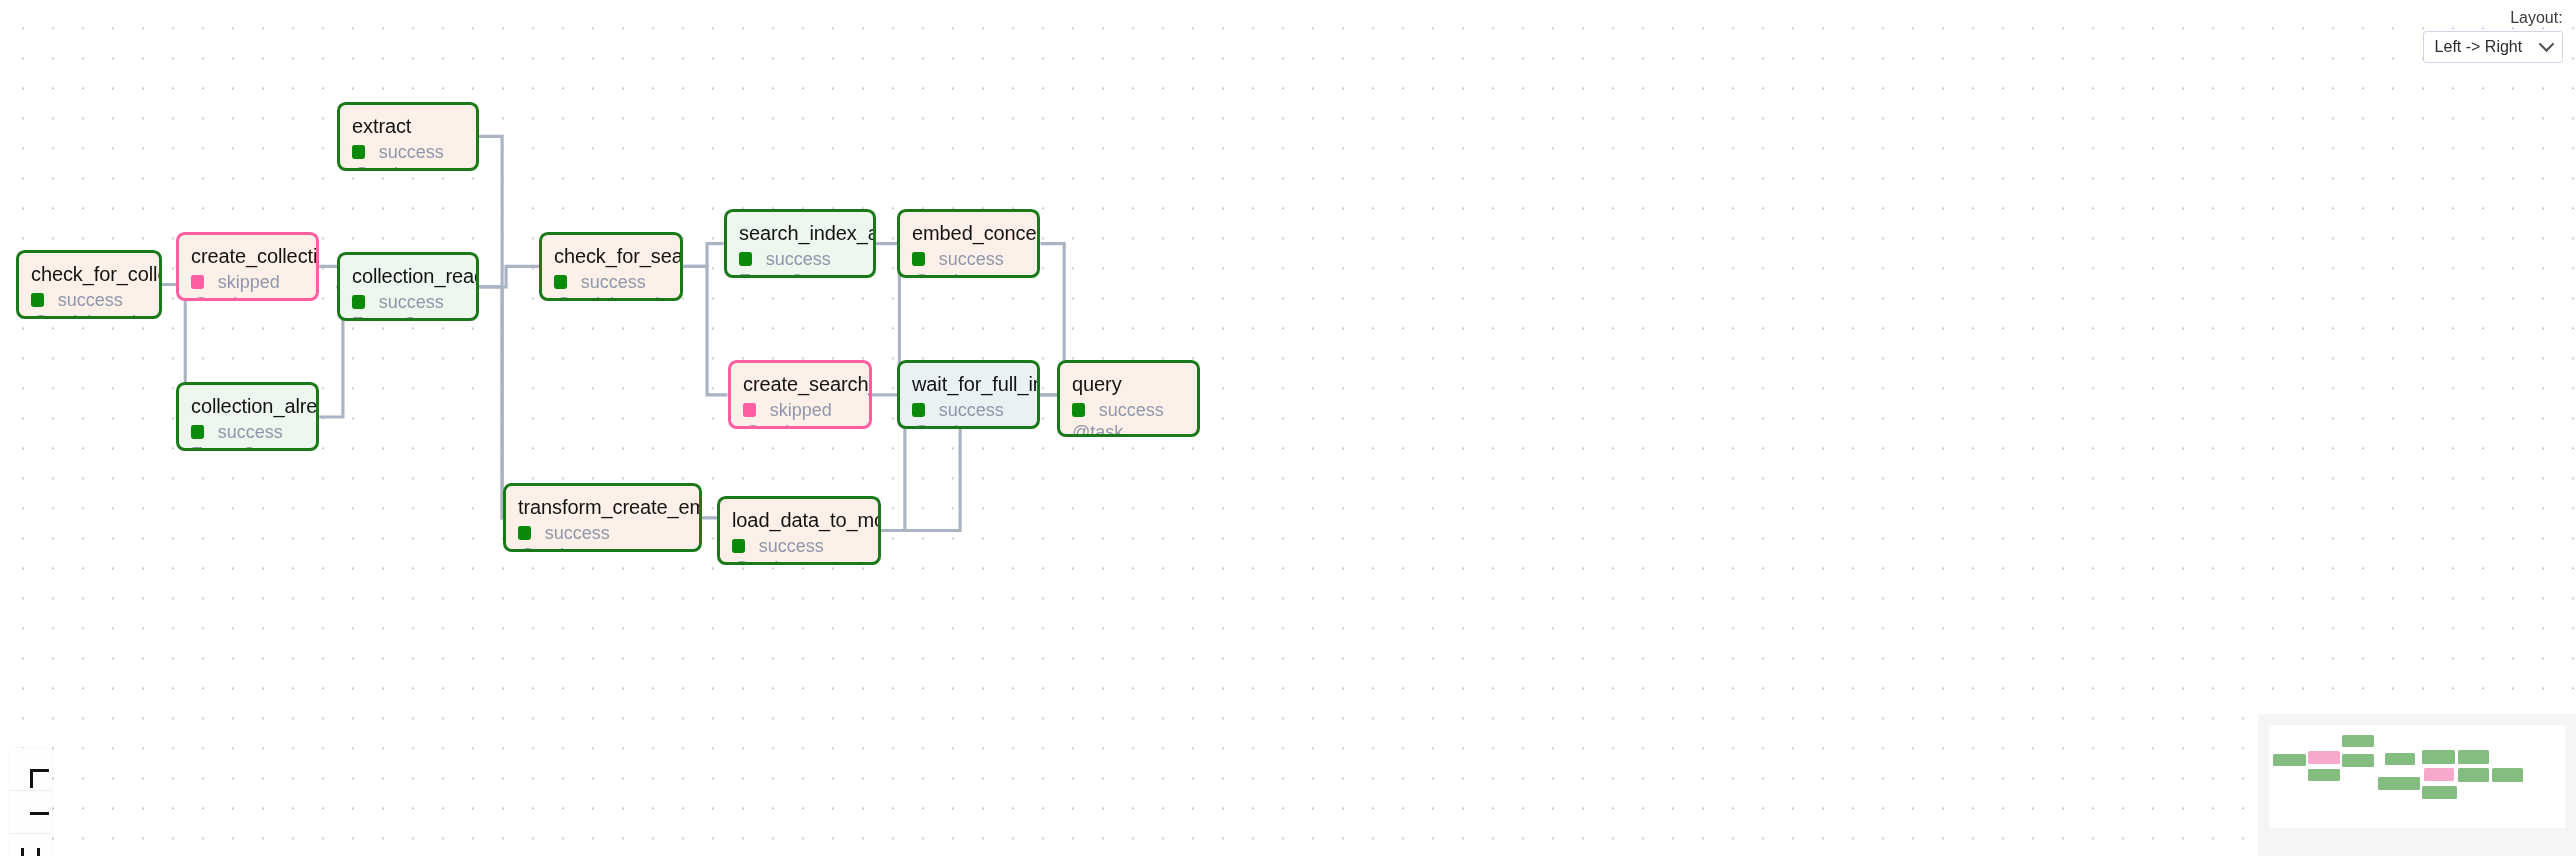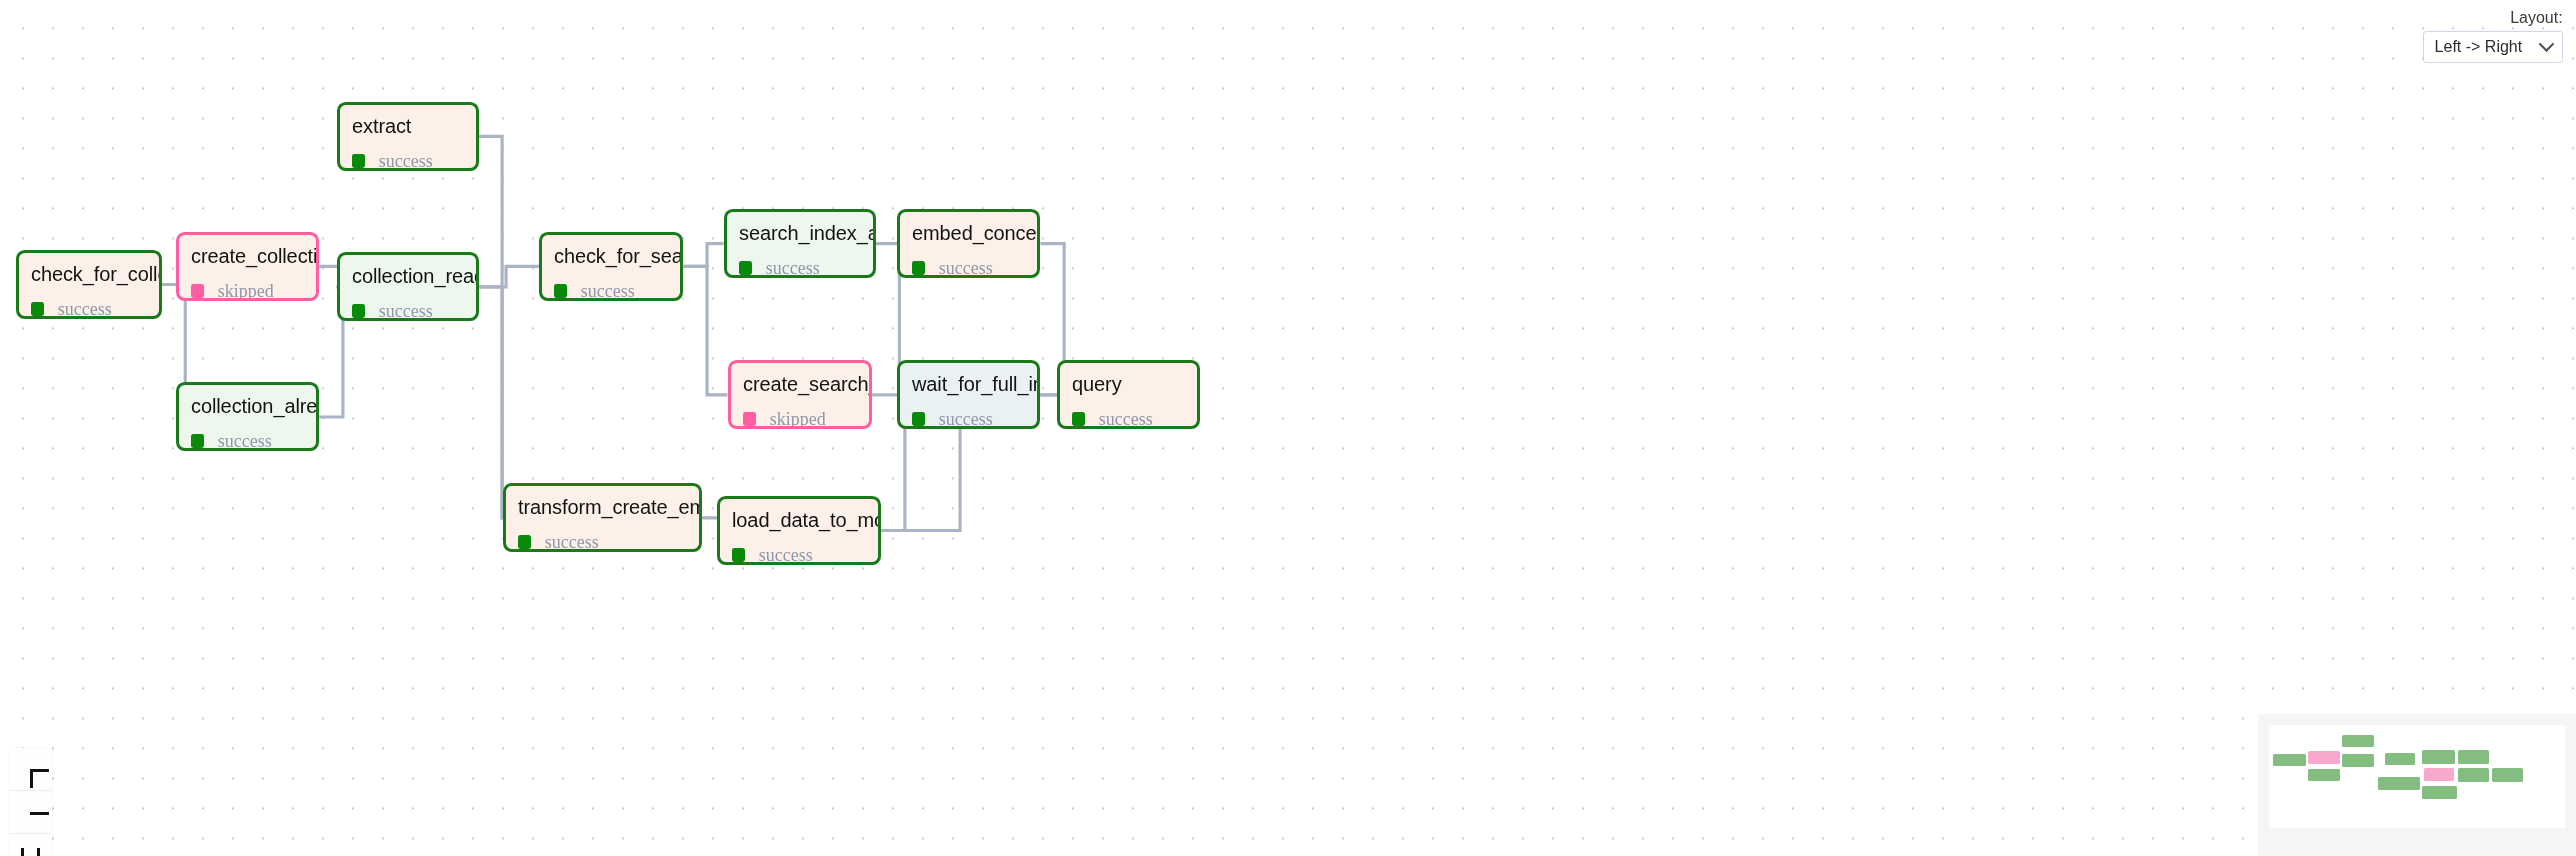--- a/index.html
+++ b/index.html
@@ -47,23 +47,22 @@
   .node-title {
     font-size: 20px;
     line-height: 24px;
     color: #131313;
     letter-spacing: -0.1px;
     white-space: nowrap;
   }
   .node-state {
     display: flex;
     align-items: center;
-    margin-top: 13px;
+    margin-top: 4px;
     height: 20.5px;
-    font-family: Liberation Serif, serif;
   }
   .state-swatch {
     width: 13.4px; height: 13.4px;
     border-radius: 2.4px;
     background: #0a8a0a;
     flex: 0 0 auto;
   }
   .state-swatch.swatch-skipped { background: #ff5fa2; }
   .state-label {
     font-size: 18px;
@@ -282,21 +281,21 @@
         <div class="node-type">@task</div>
       </div>
       <div class="node bg-blue" style="left: 897px; top: 360px; width: 143px; height: 69px;">
         <div class="node-title">wait_for_full_indexing</div>
         <div class="node-state">
           <span class="state-swatch"></span>
           <span class="state-label">success</span>
         </div>
         <div class="node-type">@task.sensor</div>
       </div>
-      <div class="node" style="left: 1057px; top: 360px; width: 143px; height: 69px;">
+      <div class="node" style="left: 1057px; top: 360px; width: 143px; height: 77px;">
         <div class="node-title">query</div>
         <div class="node-state">
           <span class="state-swatch"></span>
           <span class="state-label">success</span>
         </div>
         <div class="node-type">@task</div>
       </div>
     </div>
 
   <div id="layout-control">

